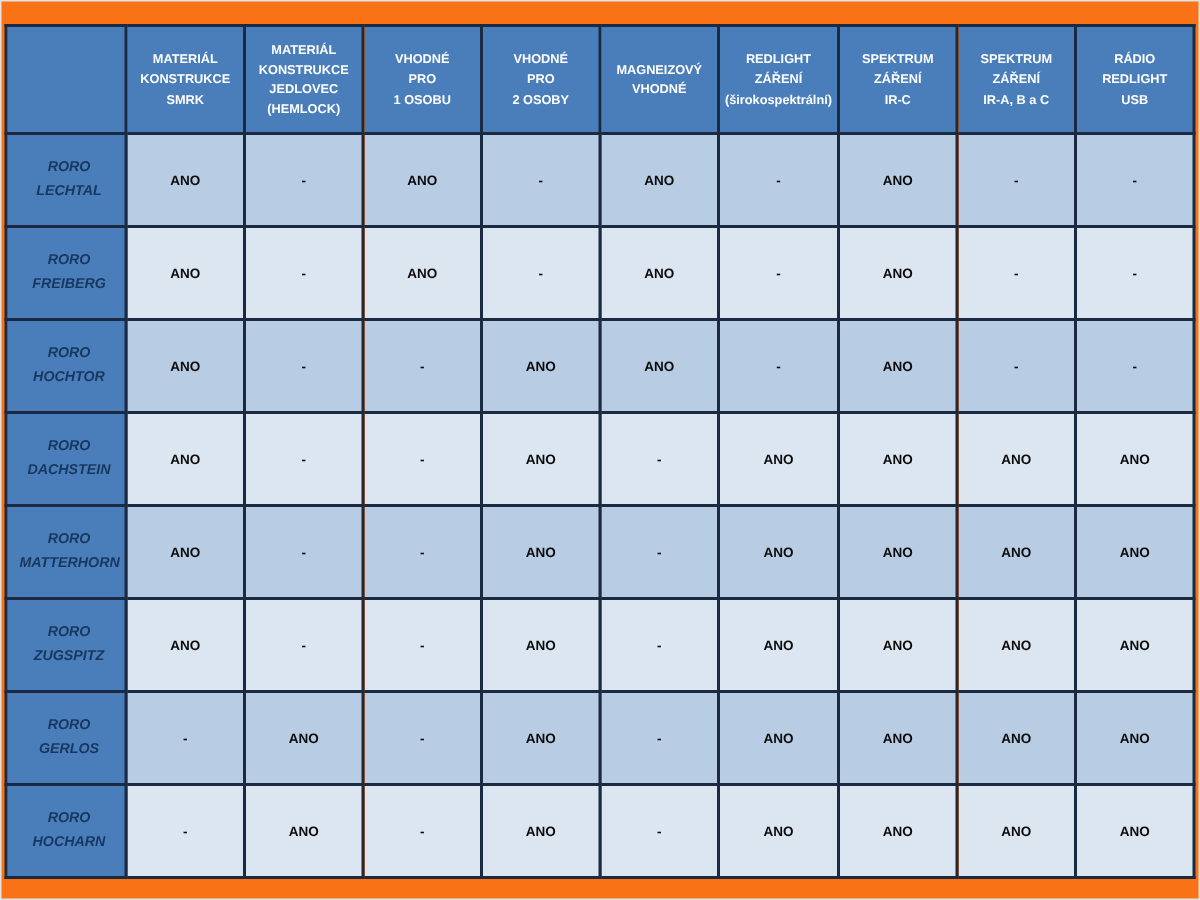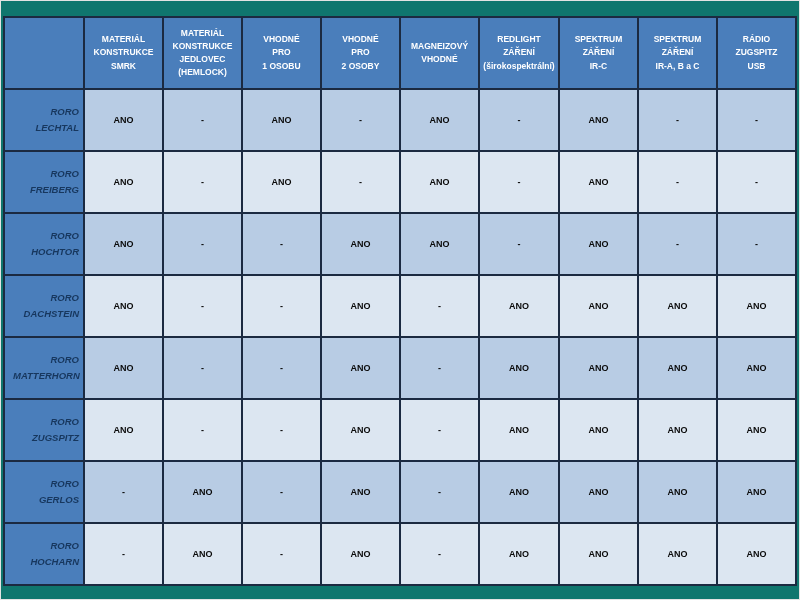--- a/index.html
+++ b/index.html
@@ -7,21 +7,21 @@
     padding: 0;
     width: 800px;
     height: 600px;
     background: #ffffff;
     font-family: "Liberation Sans", sans-serif;
   }
   .page {
     position: relative;
     width: 800px;
     height: 600px;
-    background: #0f766e;
+    background: #f97316;
     box-shadow: inset 0 0 0 1px #e3e3e3;
     overflow: hidden;
   }
   table.cmp {
     position: absolute;
     left: 3px;
     top: 16px;
     width: 792px;
     height: 563px;
     border-collapse: collapse;
@@ -42,21 +42,21 @@
     line-height: 1.55;
     height: 66px;
     padding: 2px 1px;
   }
   .cmp tbody th.rowlabel {
     background: #4a7ebb;
     color: #17375e;
     font-size: 9.5px;
     font-weight: bold;
     font-style: italic;
-    text-align: right;
+    text-align: center;
     white-space: pre-line;
     line-height: 1.7;
     padding: 2px 4px 2px 8px;
   }
   .cmp tbody td {
     text-align: center;
     font-size: 9px;
     font-weight: bold;
     color: #0a0a0a;
     height: 58px;
@@ -102,21 +102,21 @@
         <th>REDLIGHT
 ZÁŘENÍ
 (širokospektrální)</th>
         <th>SPEKTRUM
 ZÁŘENÍ
 IR-C</th>
         <th>SPEKTRUM
 ZÁŘENÍ
 IR-A, B a C</th>
         <th>RÁDIO
-ZUGSPITZ
+REDLIGHT
 USB</th>
       </tr>
     </thead>
     <tbody id="table-body">
         <tr class="alt-a">
           <th class="rowlabel">RORO
 LECHTAL</th>
           <td>ANO</td>
           <td>-</td>
           <td>ANO</td>

